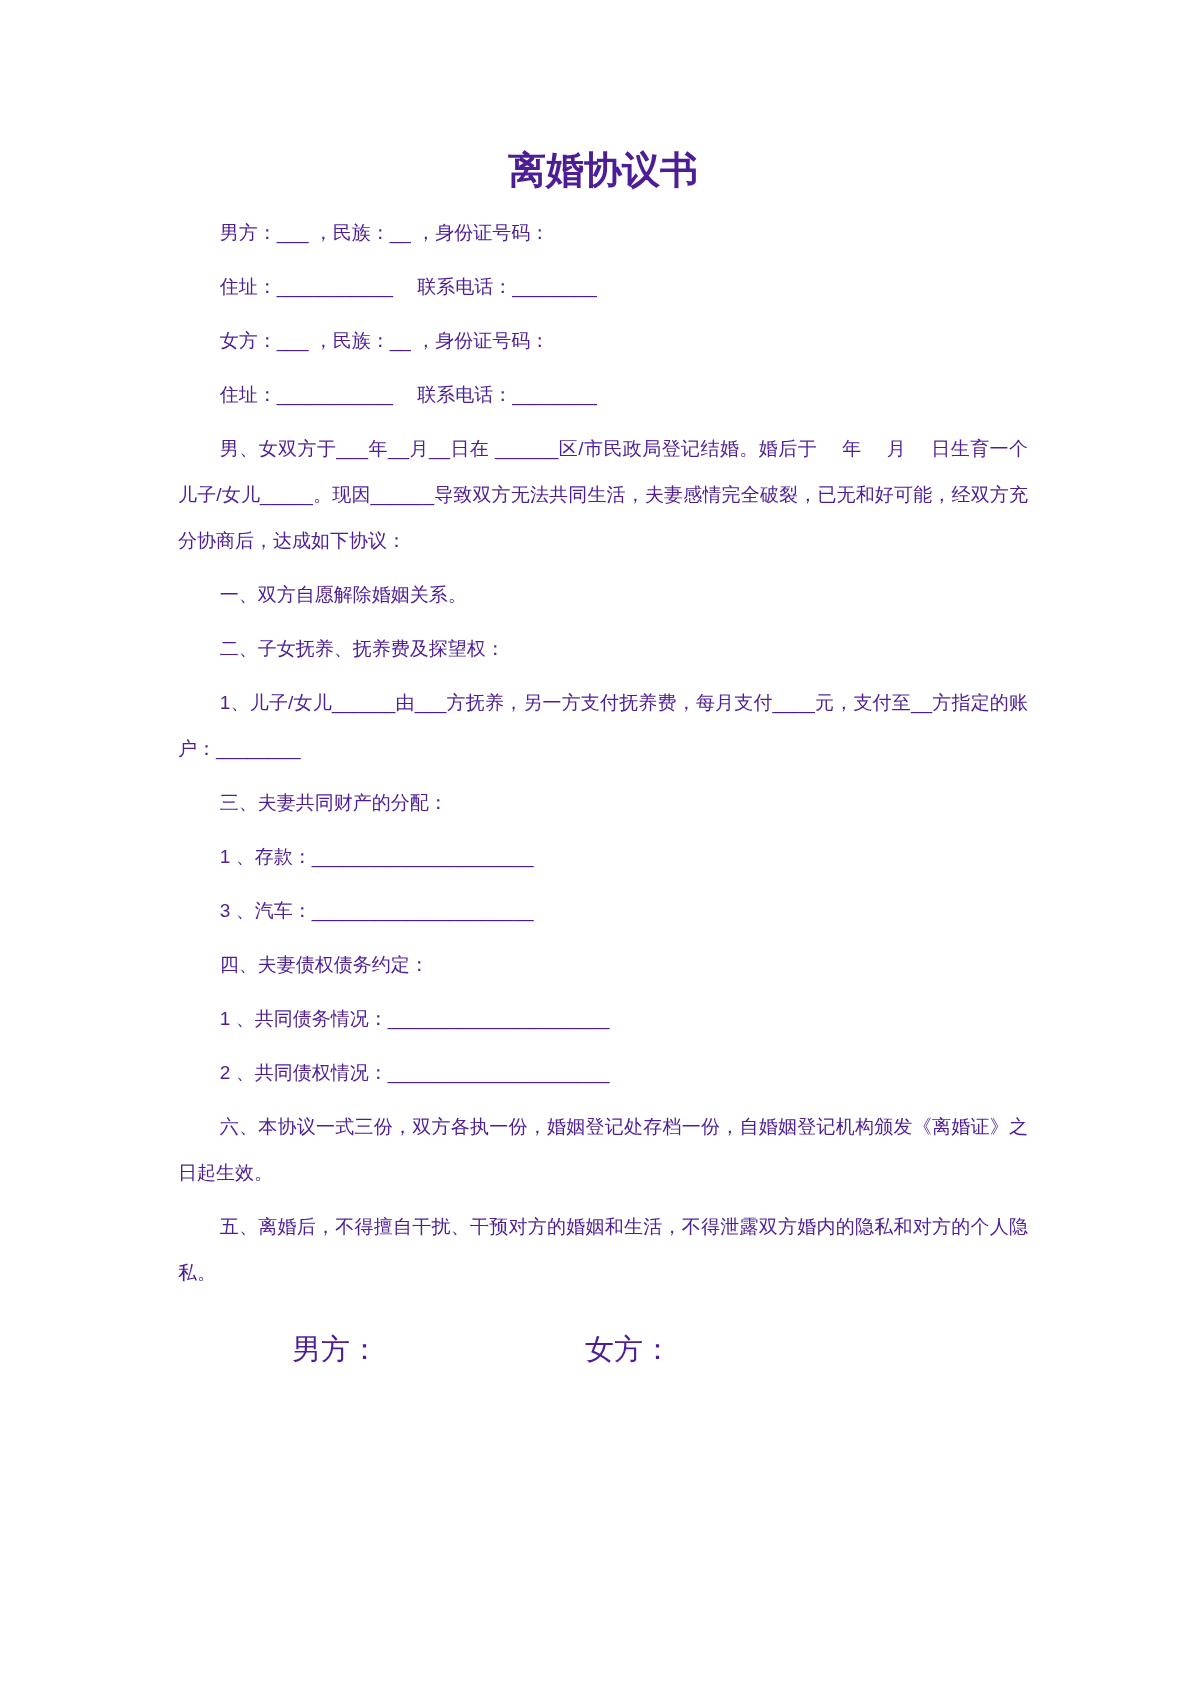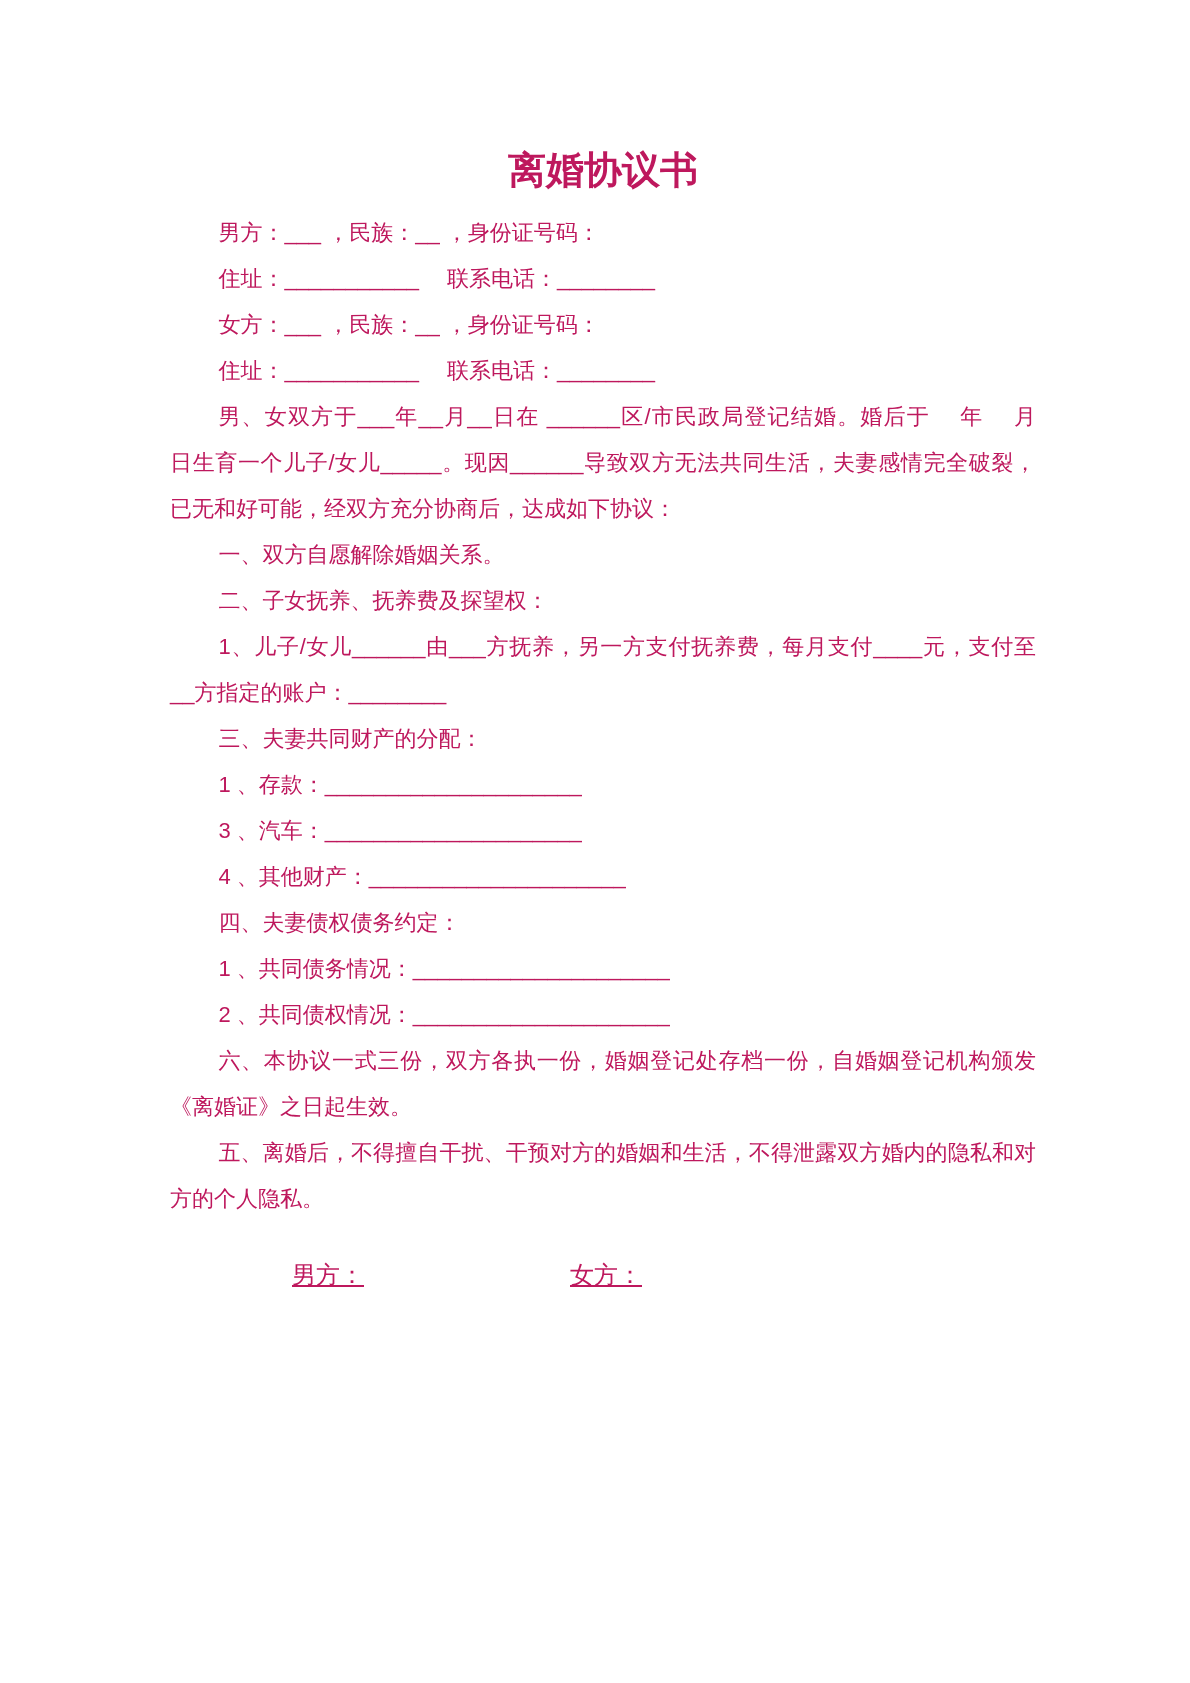--- a/index.html
+++ b/index.html
@@ -1,53 +1,52 @@
 <!DOCTYPE html>
 <html><head>
 <meta charset="utf-8">
 <style>
   html, body { margin: 0; padding: 0; }
   .page {
     position: relative;
     width: 1190px;
     height: 1683px;
     background: #ffffff;
-    color: #be185d;
+    color: #4c1d95;
     font-family: "Liberation Sans", "DejaVu Sans", sans-serif;
     overflow: hidden;
   }
   .content {
     position: absolute;
     left: 170px;
     top: 145px;
     width: 866px;
   }
   .title {
     font-size: 38px;
     line-height: 50px;
     font-weight: 700;
     text-align: center;
     margin: 0 0 15px 0;
   }
   .l {
-    font-size: 22px;
+    font-size: 19px;
     line-height: 46px;
-    margin: 0;
+    margin: 8px;
     text-indent: 2.2em;
     word-break: normal;
   }
   .para {
     text-align: justify;
   }
   .sig {
     margin-top: 30px;
     padding-left: 122px;
-    font-size: 24px;
+    font-size: 29px;
     line-height: 46px;
-    text-decoration: underline;
   }
   .sig-gap {
     display: inline-block;
     width: 206px;
   }
 </style>
 </head>
 <body>
 
 <div class="page">
@@ -62,21 +61,20 @@
 
     <p class="l para">男、女双方于___年__月__日在 ______区/市民政局登记结婚。婚后于　 年　 月　 日生育一个儿子/女儿_____。现因______导致双方无法共同生活，夫妻感情完全破裂，已无和好可能，经双方充分协商后，达成如下协议：</p>
 
     <p class="l">一、双方自愿解除婚姻关系。</p>
     <p class="l">二、子女抚养、抚养费及探望权：</p>
     <p class="l para">1、儿子/女儿______由___方抚养，另一方支付抚养费，每月支付____元，支付至__方指定的账户：________</p>
 
     <p class="l">三、夫妻共同财产的分配：</p>
     <p class="l">1 、存款：_____________________</p>
     <p class="l">3 、汽车：_____________________</p>
-    <p class="l">4 、其他财产：_____________________</p>
 
     <p class="l">四、夫妻债权债务约定：</p>
     <p class="l">1 、共同债务情况：_____________________</p>
     <p class="l">2 、共同债权情况：_____________________</p>
 
     <p class="l para">六、本协议一式三份，双方各执一份，婚姻登记处存档一份，自婚姻登记机构颁发《离婚证》之日起生效。</p>
     <p class="l para">五、离婚后，不得擅自干扰、干预对方的婚姻和生活，不得泄露双方婚内的隐私和对方的个人隐私。</p>
 
     <div class="sig">
       <span>男方：</span><span class="sig-gap"></span><span>女方：</span>

